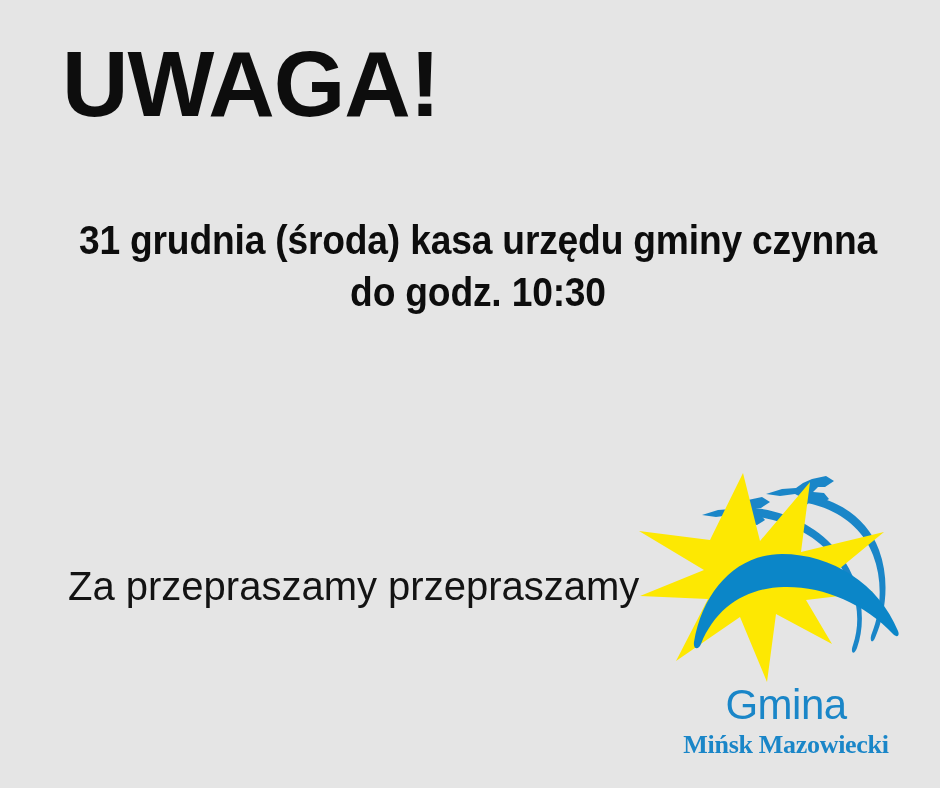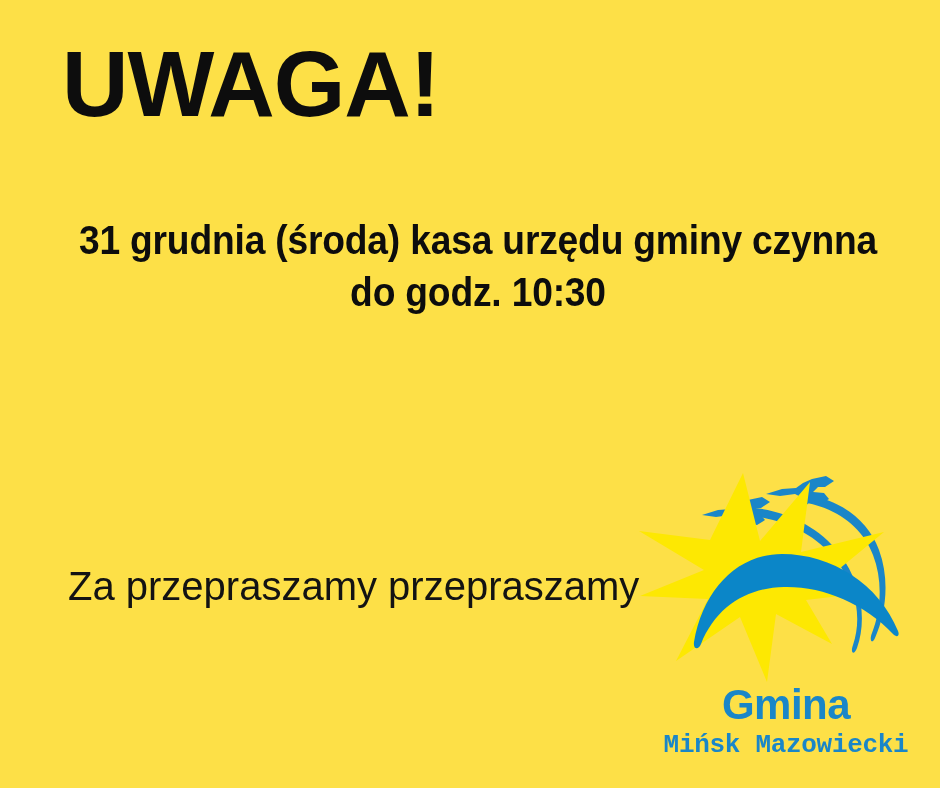--- a/index.html
+++ b/index.html
@@ -10,21 +10,21 @@
     width: 940px;
     height: 788px;
     overflow: hidden;
     font-family: "Liberation Sans", sans-serif;
   }
 
   #poster {
     position: relative;
     width: 940px;
     height: 788px;
-    background: #fde047;
+    background: #e5e5e5;
     overflow: hidden;
   }
 
   
   #headline {
     position: absolute;
     left: 62px;
     top: 38px;
     font-family: "Liberation Sans", sans-serif;
     font-weight: bold;
@@ -98,28 +98,28 @@
   #logo-wordmark {
     position: absolute;
     left: 0;
     top: 216px;
     width: 300px;
     text-align: center;
     line-height: 1;
   }
   #logo-name-main {
     font-family: "Liberation Sans", sans-serif;
-    font-weight: bold;
+    font-weight: normal;
     font-size: 42px;
     letter-spacing: -0.5px;
     color: #1a86c8;
     display: block;
   }
   #logo-name-sub {
-    font-family: Liberation Mono, monospace;
+    font-family: Liberation Serif, serif;
     font-weight: bold;
     font-size: 26px;
     letter-spacing: -0.3px;
     color: #1a86c8;
     display: block;
     margin-top: 6px;
   }
 </style>
 </head>
 <body>

